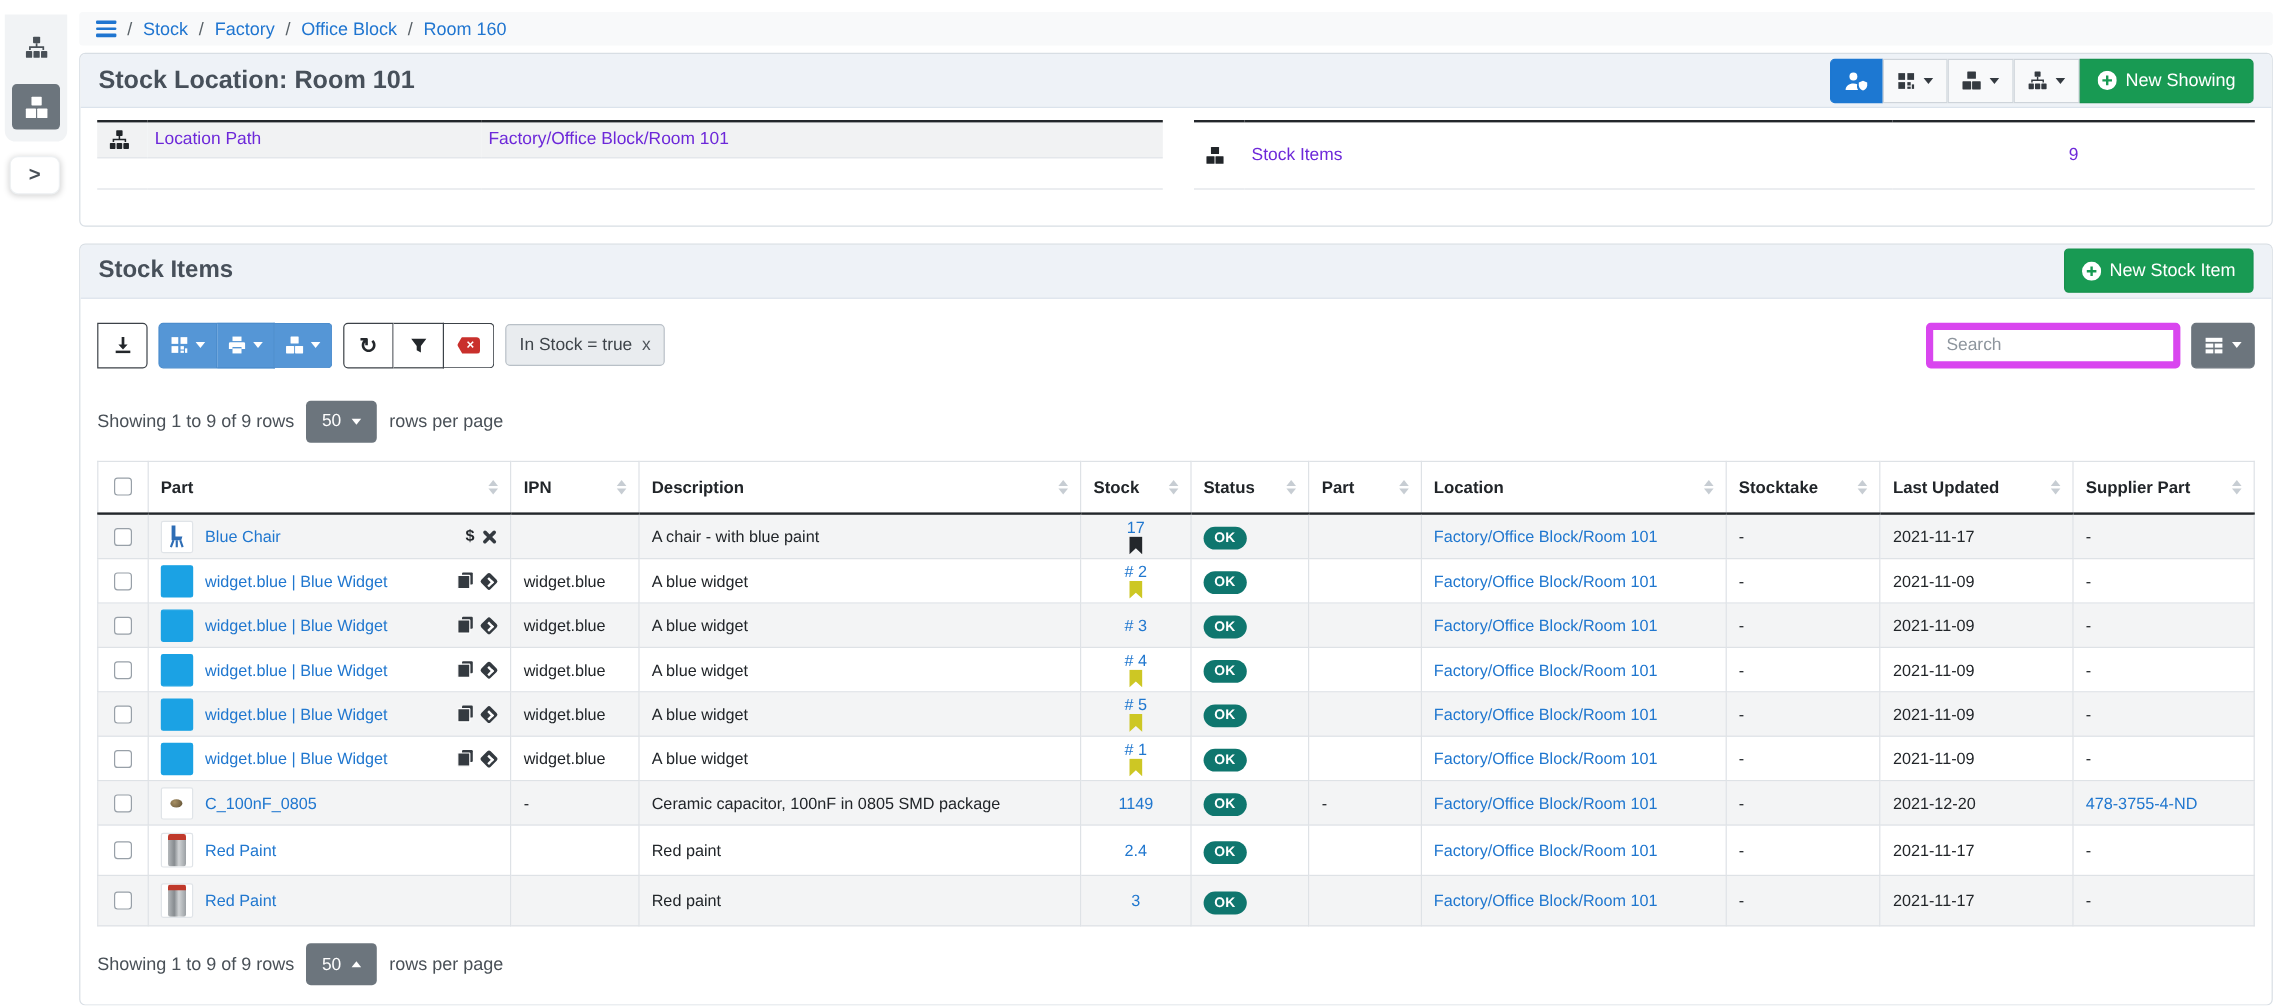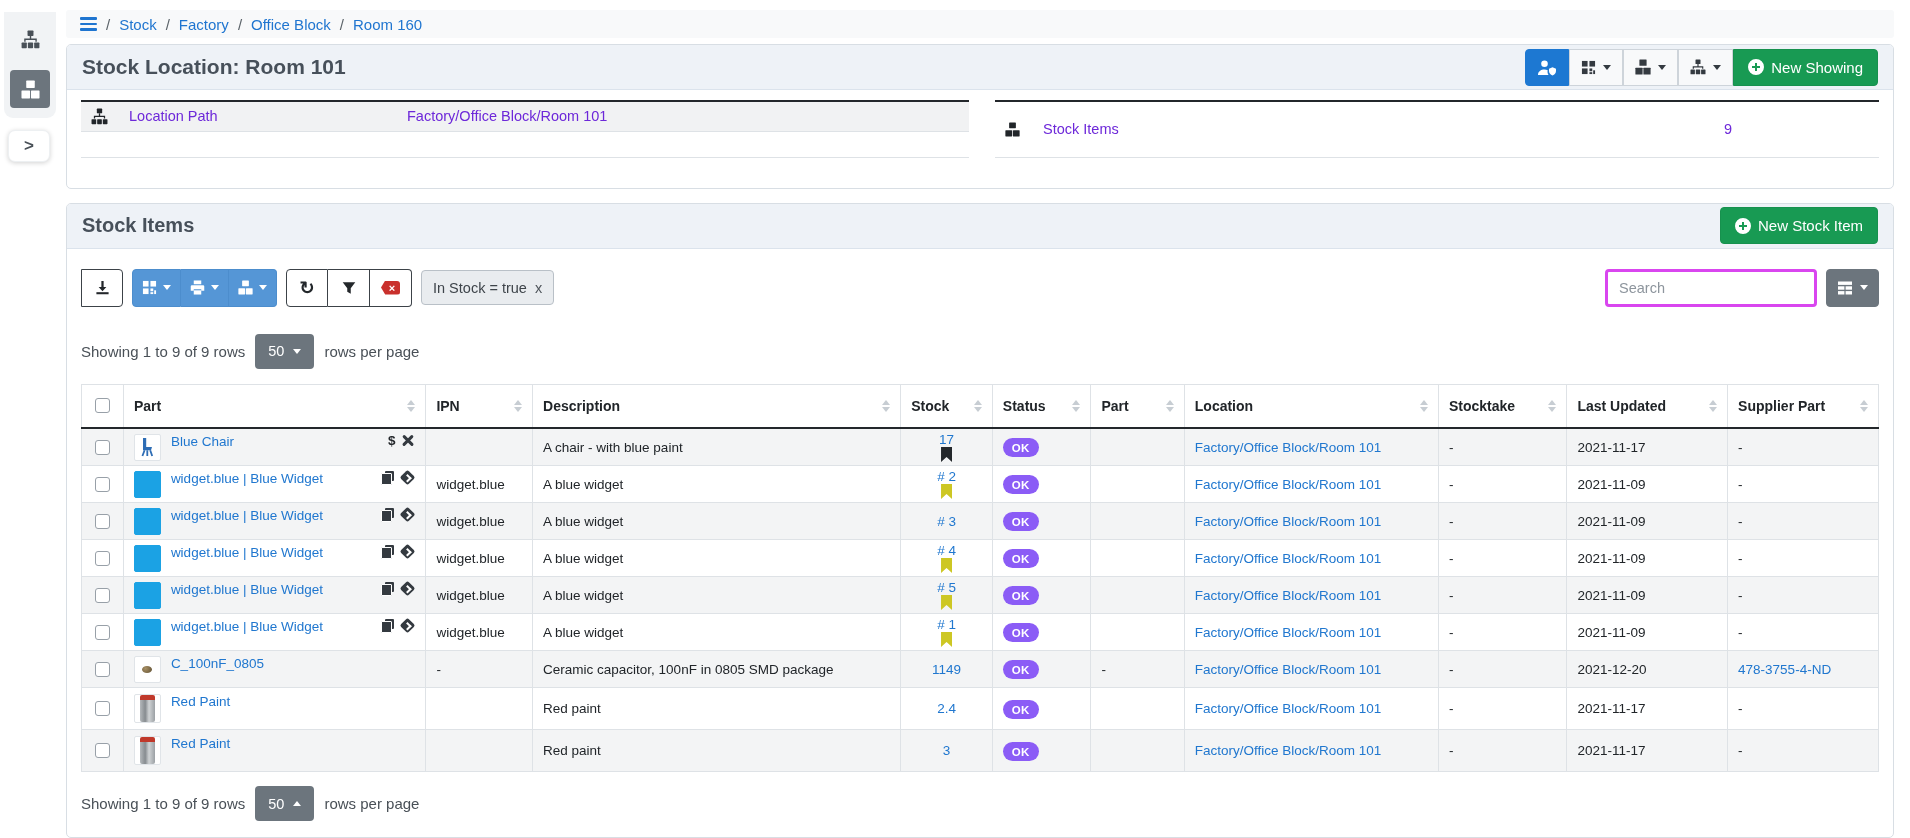--- a/index.html
+++ b/index.html
@@ -53,21 +53,21 @@
   .toolbar { display:flex; align-items:center; margin-top:6px; }
   .tb-btn { height:38px; min-width:42px; border:1px solid #3c4248; background:#fff; color:#23272b; display:flex; align-items:center; justify-content:center; gap:6px; padding:0 9px; cursor:pointer; }
   .grp { display:flex; margin-right:9px; }
   .grp > *:first-child { border-radius:4px 0 0 4px; }
   .grp > *:last-child  { border-radius:0 4px 4px 0; }
   .grp > * + * { border-left:none; }
   .tb-blue { background:#5596d6; border-color:#4c8dcd; color:#fff; }
   .chip { height:35px; display:flex; align-items:center; gap:8px; background:#e9ecef; border:1px solid #b9c0c7; border-radius:4px; padding:0 11px; font-size:14.5px; color:#3e444a; }
   .chip .x { cursor:pointer; color:#50565c; }
   .tb-right { margin-left:auto; display:flex; gap:9px; }
-  .search { width:212px; height:38px; border:3px solid #d946ef; border-radius:4px; padding:0 11px; font-size:14.5px; color:#495057; font-family:inherit; }
+  .search { width:212px; height:38px; border:6px solid #d946ef; border-radius:4px; padding:0 11px; font-size:14.5px; color:#495057; font-family:inherit; }
   .search::placeholder { color:#8d959d; }
   .dark-btn { height:38px; background:#6c757d; border:1px solid #6c757d; border-radius:4px; color:#fff; display:flex; align-items:center; gap:7px; padding:0 10px; cursor:pointer; }
   .red-badge { width:19px; height:14px; background:#c9302c; border-radius:3px; color:#fff; font-size:11px; font-weight:700; display:flex; align-items:center; justify-content:center; clip-path:polygon(22% 0,100% 0,100% 100%,22% 100%,0 50%); padding-left:3px; }
 
   .pag { display:flex; align-items:center; gap:10px; margin:27px 0 15px; font-size:15px; color:#495057; }
   .pag.bottom { margin:14px 0 0; }
   .pgbtn { background:#6c757d; border:none; border-radius:4px; height:35px; padding:0 13px; color:#fff; font-size:14.5px; display:flex; align-items:center; gap:9px; cursor:pointer; font-family:inherit; }
 
   
   .stock-table { width:100%; border-collapse:collapse; font-size:13.5px; color:#212529; }
@@ -77,21 +77,21 @@
   .sort { display:inline-flex; flex-direction:column; gap:2px; }
   .sort i { width:0; height:0; border-left:4.5px solid transparent; border-right:4.5px solid transparent; display:block; }
   .sort .up { border-bottom:5px solid #c7cdd3; }
   .sort .dn { border-top:5px solid #c7cdd3; }
   .stock-table tbody tr:nth-child(odd) { background:#f3f4f5; }
   .stock-table tbody td { height:37px; padding:3px 10px; vertical-align:middle; }
   .stock-table tbody tr.tall td { height:42px; }
   .stock-table a, .cell-link { color:#2077cf; text-decoration:none; cursor:pointer; }
   .cb { appearance:none; width:15px; height:15px; border:1.5px solid #98a0a8; border-radius:3px; background:#fff; display:block; margin:0 auto; cursor:pointer; }
 
-  .part-cell { display:flex; align-items:flex-start; gap:10px; }
+  .part-cell { display:flex; align-items:center; gap:10px; }
   .thumb { width:27px; height:27px; border:1px solid #e0e4e8; border-radius:2px; background:#fff; display:flex; align-items:center; justify-content:center; flex:none; position:relative; }
   .thumb-blue { background:#1ba2e4; border-color:#1ba2e4; }
   .thumb-cap::after { content:''; width:10px; height:7px; border-radius:50%; background:radial-gradient(circle at 35% 35%, #a78f63, #5e4f33); }
   .thumb-paint { height:29px; }
   .thumb-paint::after { content:''; width:15px; height:22px; border-radius:2px; border-top:5px solid #c0392b; background:linear-gradient(90deg,#b4b8bb,#878c90 35%,#d0d3d5 60%,#9ba0a4); }
   .part-icons { margin-left:auto; display:flex; align-items:center; gap:6px; }
   .ic { display:inline-block; color:#23272b; }
   .ic-currency { font-weight:700; font-size:13.5px; line-height:1; }
   .ic-tools { position:relative; width:14px; height:14px; }
   .ic-tools::before, .ic-tools::after { content:''; position:absolute; left:0; top:5.5px; width:14px; height:3.2px; background:#343a40; border-radius:2px; }
@@ -100,21 +100,21 @@
   .ic-copy { position:relative; width:13px; height:14px; }
   .ic-copy::before { content:''; position:absolute; right:0; top:0; width:9px; height:10px; background:#343a40; border-radius:1px; }
   .ic-copy::after  { content:''; position:absolute; left:0; bottom:0; width:9px; height:10px; background:#343a40; border:1.5px solid #fff; border-radius:1px; }
   .ic-directions { width:11px; height:11px; background:#343a40; border-radius:2px; transform:rotate(45deg); position:relative; margin:0 2px; }
   .ic-directions::after { content:''; position:absolute; left:3px; top:3px; width:4px; height:4px; border-top:2px solid #fff; border-right:2px solid #fff; }
 
   .stock-cell { display:flex; align-items:center; justify-content:space-between;flex-direction:column; }
   .flag { width:11px; height:15px; clip-path:polygon(0 0,100% 0,100% 100%,50% 66%,0 100%); flex:none; }
   .flag-black  { background:#23272b; }
   .flag-yellow { background:#cdc724; }
-  .badge-ok { background:#8b5cf6; color:#fff; font-size:11.5px; font-weight:700; padding:3.5px 9px; border-radius:11px; letter-spacing:.3px; }
+  .badge-ok { background:#0f766e; color:#fff; font-size:11.5px; font-weight:700; padding:3.5px 9px; border-radius:11px; letter-spacing:.3px; }
   .muted-dash { color:#212529; }
   svg { display:block; }
 </style>
 </head>
 <body>
 
 <div class="page">
 
   <aside class="sidebar">
     <div class="sb-panel">

